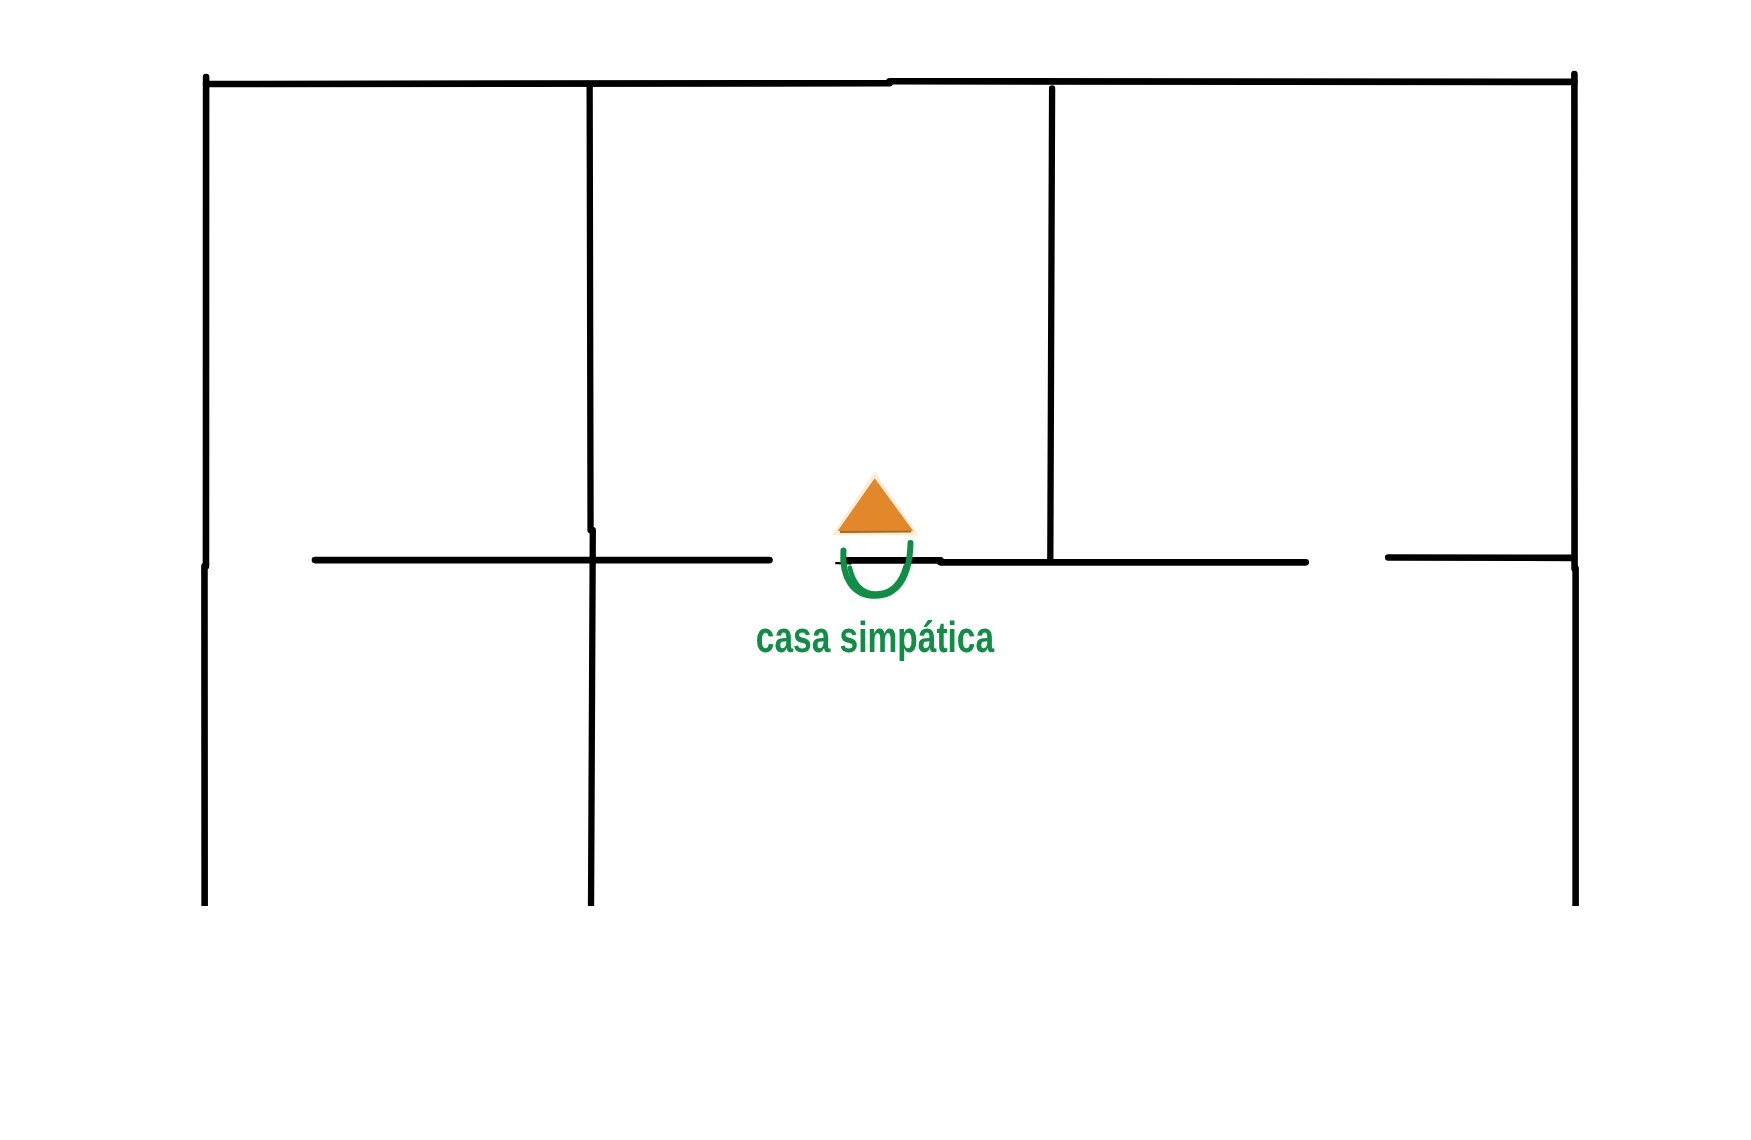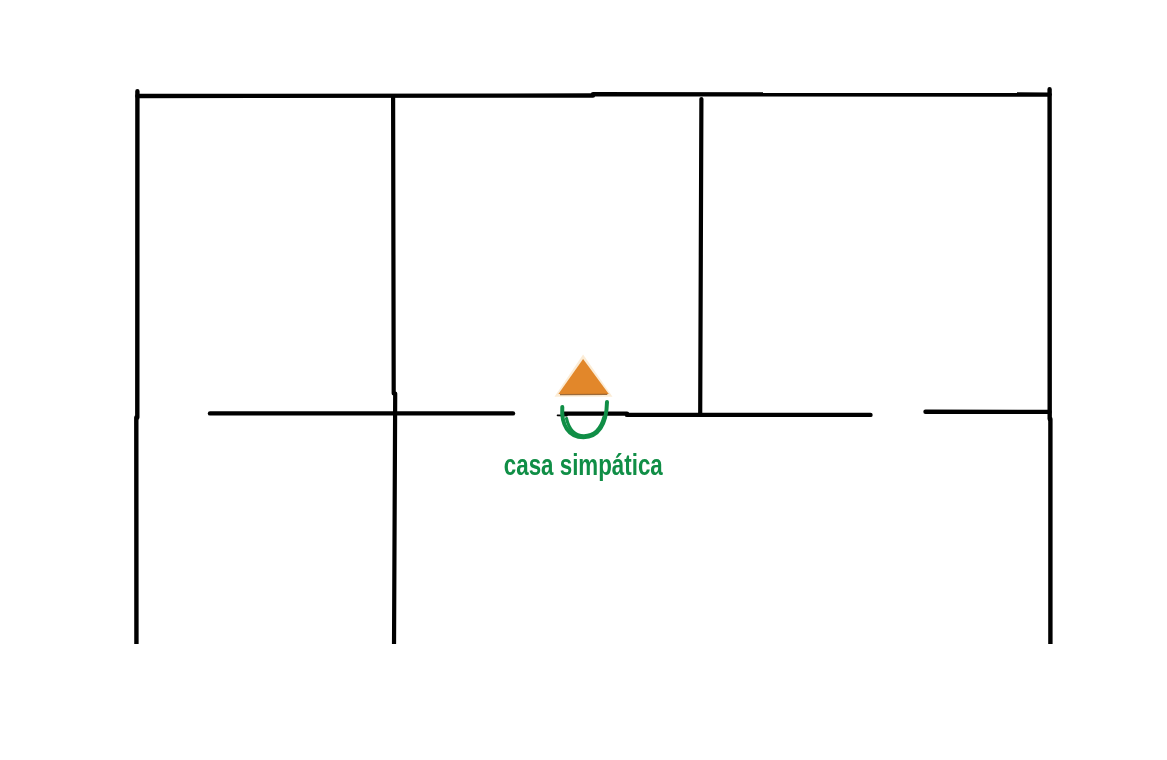--- a/index.html
+++ b/index.html
@@ -1,16 +1,16 @@
 <!DOCTYPE html>
 <html><head>
 <meta charset="utf-8">
 <style>
   html,body{margin:0;padding:0;background:#ffffff;}
-  .page{position:relative;width:1167px;height:604px;background:#ffffff;overflow:hidden;margin-top:40px;}
+  .page{position:relative;width:1167px;height:604px;background:#ffffff;overflow:hidden;}
   svg{position:absolute;left:0;top:0;}
   text{font-family:"Liberation Sans", sans-serif;}
 </style>
 </head>
 <body>
 <div class="page">
 <svg width="1167" height="760" viewBox="0 0 1167 760" fill="none">
 
   <rect x="0" y="0" width="1167" height="760" fill="#ffffff"></rect>
 

